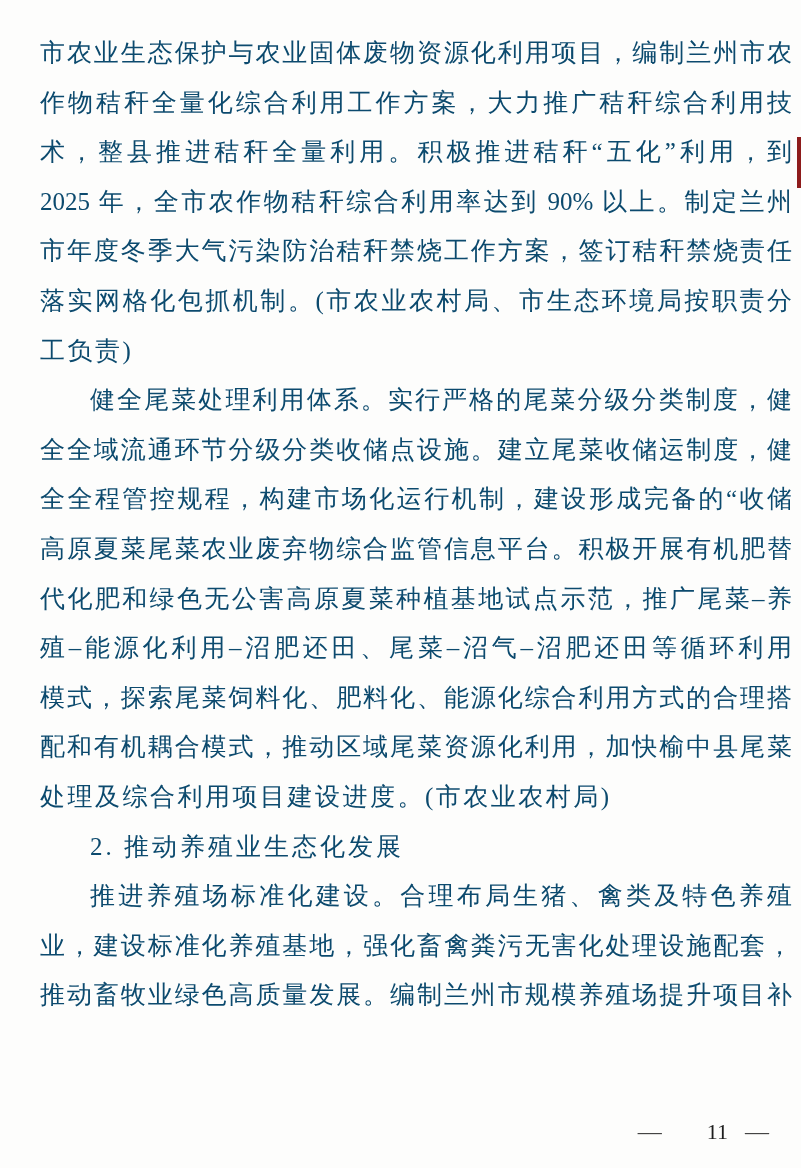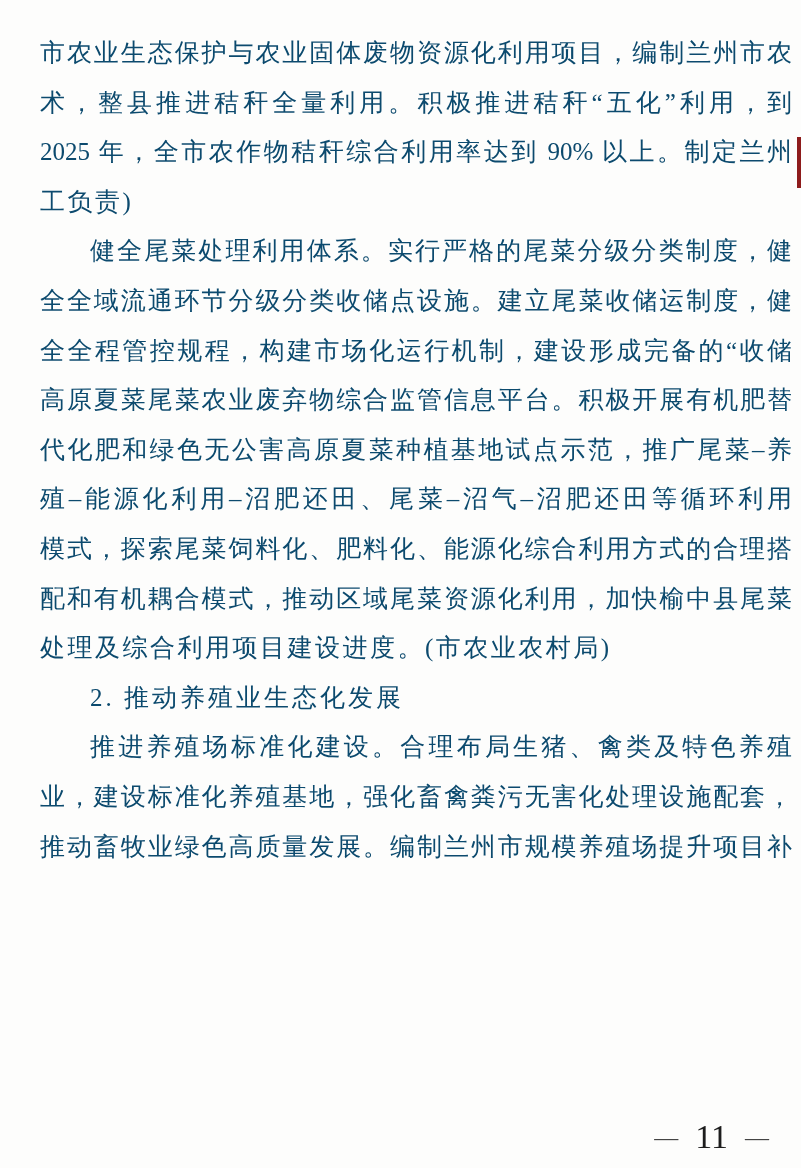--- a/index.html
+++ b/index.html
@@ -53,40 +53,44 @@
     gap: 17px;
     font-size: 25px;
     color: #333333;
     letter-spacing: 0;
   }
   .footer .dash {
     font-size: 24px;
     color: #444444;
   }
   .footer .num {
-    font-size: 34px;
+    font-size: 22px;
     color: #1d1d1d;
+    margin-left: 28px;
   }
   .edge-mark {
     position: absolute;
     right: 0;
     top: 137px;
     width: 4px;
     height: 51px;
     background: #8e1c1c;
   }
 </style>
 </head>
 <body>
 
 <div class="page">
   <div class="textblock" id="textblock">
       <div class="line justify">市农业生态保护与农业固体废物资源化利用项目，编制兰州市农</div>
+      <div class="line justify">作物秸秆全量化综合利用工作方案，大力推广秸秆综合利用技</div>
       <div class="line justify">术，整县推进秸秆全量利用。积极推进秸秆“五化”利用，到</div>
       <div class="line justify">2025 年，全市农作物秸秆综合利用率达到 90% 以上。制定兰州</div>
+      <div class="line justify">市年度冬季大气污染防治秸秆禁烧工作方案，签订秸秆禁烧责任</div>
+      <div class="line justify">落实网格化包抓机制。(市农业农村局、市生态环境局按职责分</div>
       <div class="line left">工负责)</div>
       <div class="line justify" style="text-indent: 50px;">健全尾菜处理利用体系。实行严格的尾菜分级分类制度，健</div>
       <div class="line justify">全全域流通环节分级分类收储点设施。建立尾菜收储运制度，健</div>
       <div class="line justify">全全程管控规程，构建市场化运行机制，建设形成完备的“收储</div>
       <div class="line justify">高原夏菜尾菜农业废弃物综合监管信息平台。积极开展有机肥替</div>
       <div class="line justify">代化肥和绿色无公害高原夏菜种植基地试点示范，推广尾菜–养</div>
       <div class="line justify">殖–能源化利用–沼肥还田、尾菜–沼气–沼肥还田等循环利用</div>
       <div class="line justify">模式，探索尾菜饲料化、肥料化、能源化综合利用方式的合理搭</div>
       <div class="line justify">配和有机耦合模式，推动区域尾菜资源化利用，加快榆中县尾菜</div>
       <div class="line left">处理及综合利用项目建设进度。(市农业农村局)</div>

